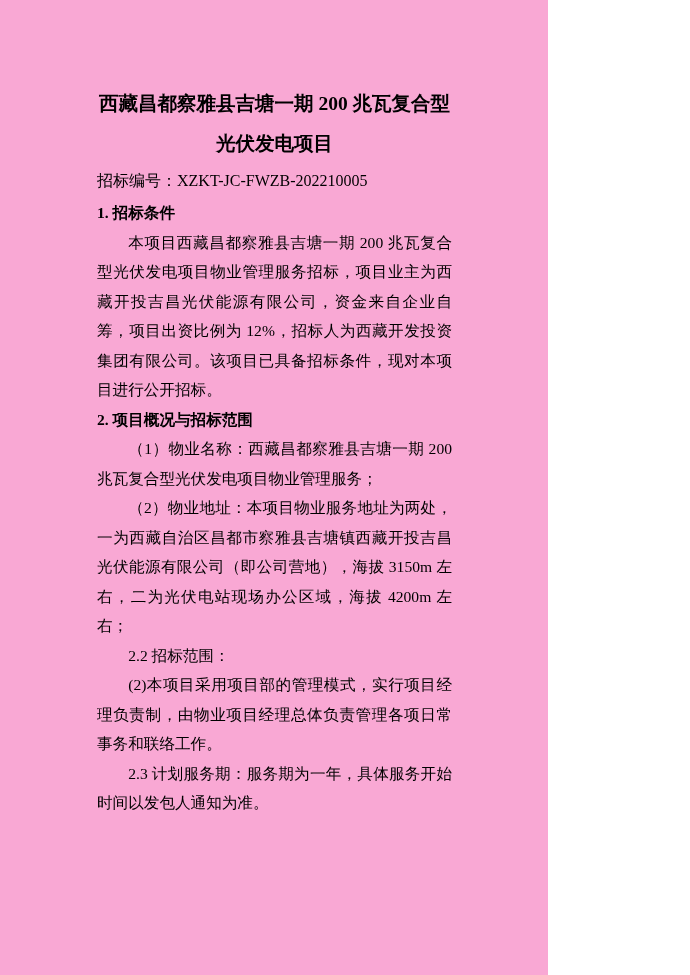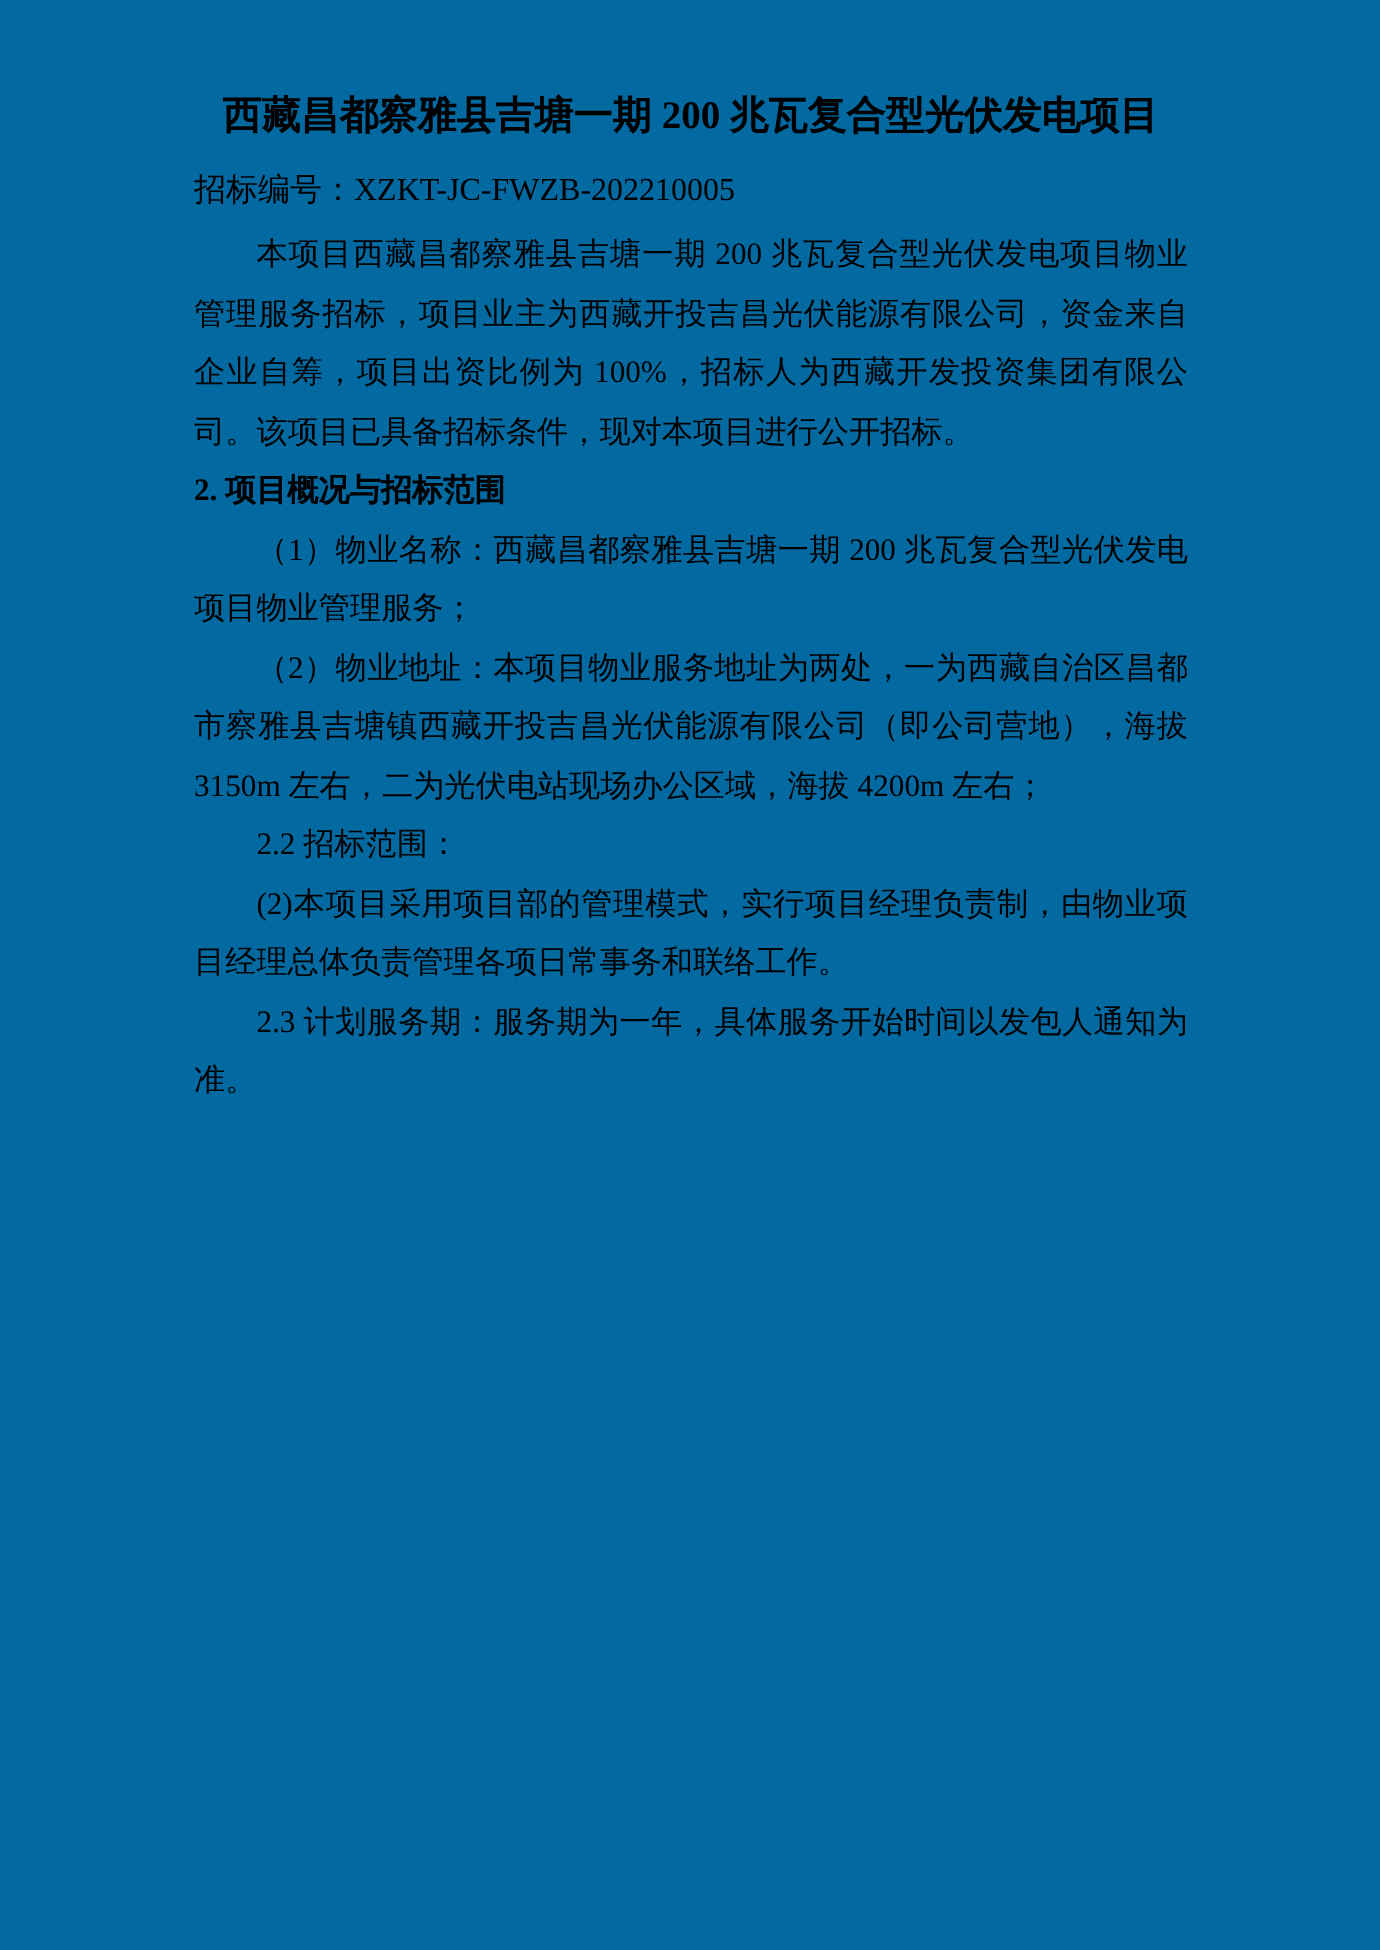--- a/index.html
+++ b/index.html
@@ -8,24 +8,24 @@
     background: #ffffff;
   }
   body {
     width: 690px;
     height: 975px;
     font-family: "Liberation Serif", "DejaVu Serif", serif;
     color: #000000;
   }
   .page {
     box-sizing: border-box;
-    width: 690px;
+    width: 548px;
     height: 975px;
-    padding: 39px 96px 0 97px;
-    background: #0369a1;
+    padding: 84px 96px 0 97px;
+    background: #f9a8d4;
     overflow: hidden;
   }
   .title {
     margin: 0;
     text-align: center;
     font-size: 19.5px;
     font-weight: bold;
     line-height: 40px;
   }
   .tender-no {
@@ -53,21 +53,22 @@
 </style>
 </head>
 <body>
 
 <div class="page">
 
   <h1 class="title">西藏昌都察雅县吉塘一期 200 兆瓦复合型光伏发电项目</h1>
 
   <p class="tender-no"><span>招标编号：</span><span>XZKT-JC-FWZB-202210005</span></p>
 
-  <p class="para">本项目西藏昌都察雅县吉塘一期 200 兆瓦复合型光伏发电项目物业管理服务招标，项目业主为西藏开投吉昌光伏能源有限公司，资金来自企业自筹，项目出资比例为 100%，招标人为西藏开发投资集团有限公司。该项目已具备招标条件，现对本项目进行公开招标。</p>
+  <h2 class="sec-heading">1. 招标条件</h2>
+  <p class="para">本项目西藏昌都察雅县吉塘一期 200 兆瓦复合型光伏发电项目物业管理服务招标，项目业主为西藏开投吉昌光伏能源有限公司，资金来自企业自筹，项目出资比例为 12%，招标人为西藏开发投资集团有限公司。该项目已具备招标条件，现对本项目进行公开招标。</p>
 
   <h2 class="sec-heading">2. 项目概况与招标范围</h2>
   <p class="para">（1）物业名称：西藏昌都察雅县吉塘一期 200 兆瓦复合型光伏发电项目物业管理服务；</p>
   <p class="para">（2）物业地址：本项目物业服务地址为两处，一为西藏自治区昌都市察雅县吉塘镇西藏开投吉昌光伏能源有限公司（即公司营地），海拔 3150m 左右，二为光伏电站现场办公区域，海拔 4200m 左右；</p>
   <p class="para">2.2 招标范围：</p>
   <p class="para">(2)本项目采用项目部的管理模式，实行项目经理负责制，由物业项目经理总体负责管理各项日常事务和联络工作。</p>
   <p class="para">2.3 计划服务期：服务期为一年，具体服务开始时间以发包人通知为准。</p>
 
 </div>
 

